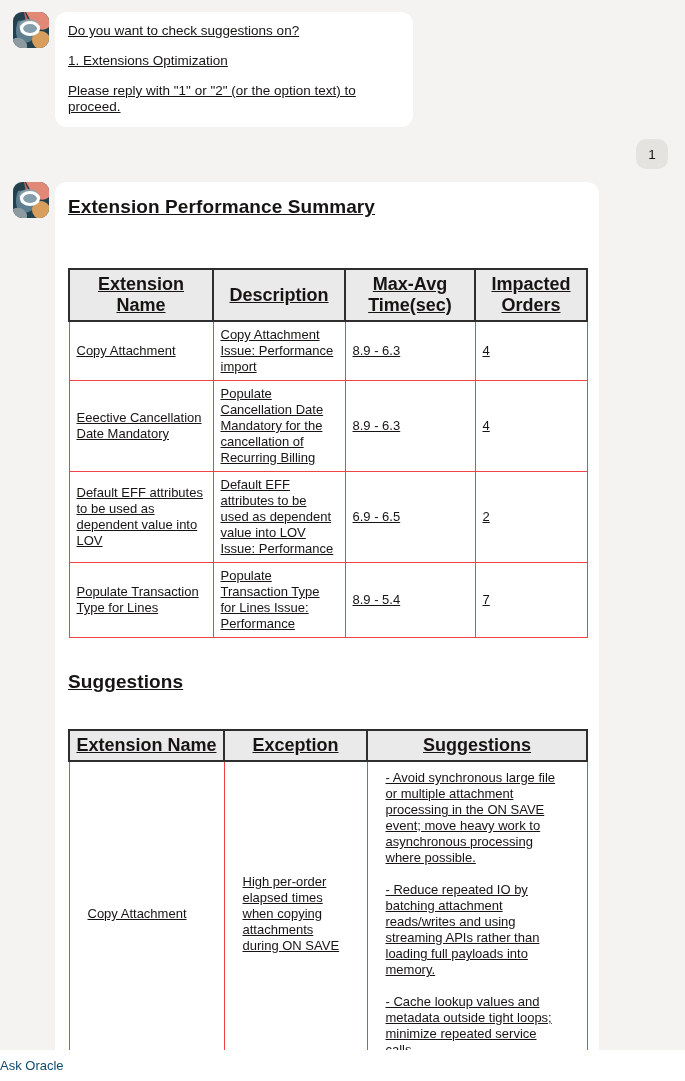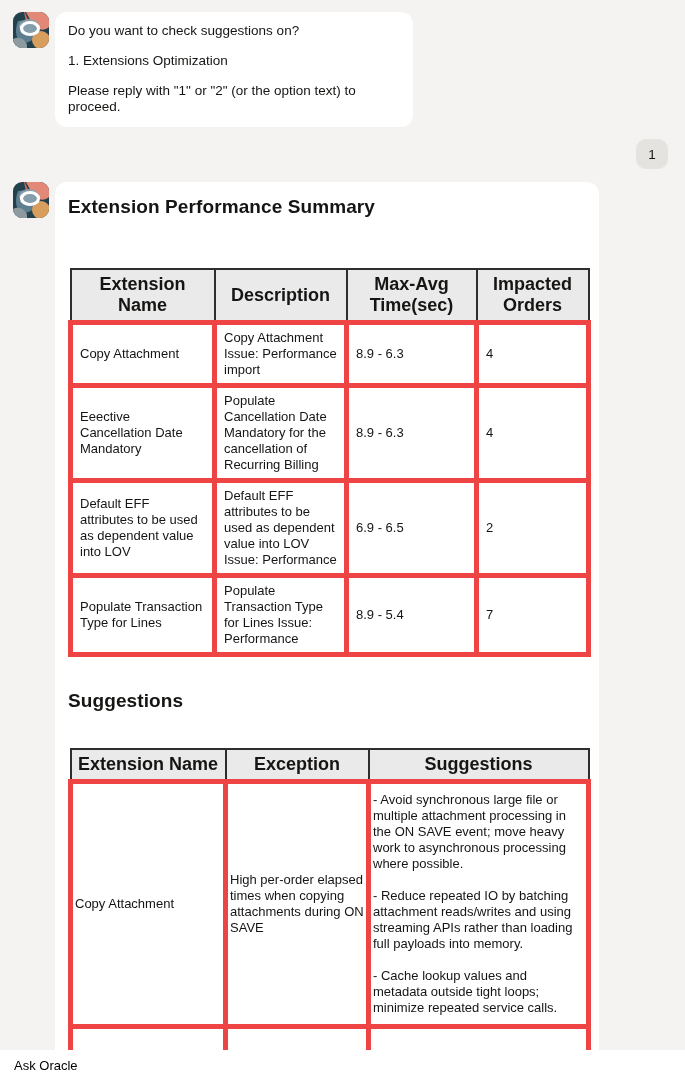--- a/index.html
+++ b/index.html
@@ -14,20 +14,21 @@
     position: relative;
     font-family: "Liberation Sans", sans-serif;
     color: #161513;
   }
   .msg-row {
     display: flex;
     align-items: flex-start;
   }
   .assistant-row {
     margin: 12px 14px 0 13px;
+    text-decoration: underline;
   }
   .avatar {
     width: 36px;
     height: 36px;
     flex-shrink: 0;
     margin-right: 6px;
   }
   .bubble {
     background: #ffffff;
     border-radius: 12px;
@@ -80,49 +81,48 @@
   .sugg-table { margin-top: 36px; }
   th {
     background: #eaeaea;
     border: 2px solid #2e2e2e;
     padding: 4px 6px;
     font-weight: bold;
     text-align: center;
     font-size: 18px;
   }
   td {
-    border: 5px solid #ef4444;
+    border: 1px solid #ef4444;
     padding: 5px 7px;
     vertical-align: middle;
     text-align: left;
     line-height: 16px;
     word-wrap: break-word;
   }
   .sugg-cell p { margin: 0; }
   .sugg-cell p + p { margin-top: 16px; }
-  .sugg-table td { padding: 8px 2px; margin-left: 33px; }
+  .sugg-table td { padding: 8px 18px; margin-left: 33px; }
   .partial-row td {
     height: 210px;
     vertical-align: top;
   }
   .partial-row .sugg-cell {
     padding-top: 18px;
   }
   .footer-bar {
     position: absolute;
     left: 0;
     right: 0;
     bottom: 0;
     height: 31px;
     background: #ffffff;
     display: flex;
     align-items: center;
-    padding-left: 14px;
     font-size: 13px;
-    color: #000000;
+    color: #0c4a6e;
     z-index: 10;
   }
 </style>
 </head>
 <body>
 
 <div class="msg-row assistant-row">
   <div class="avatar">
     <svg width="36" height="36" viewBox="0 0 36 36">
       <defs>

